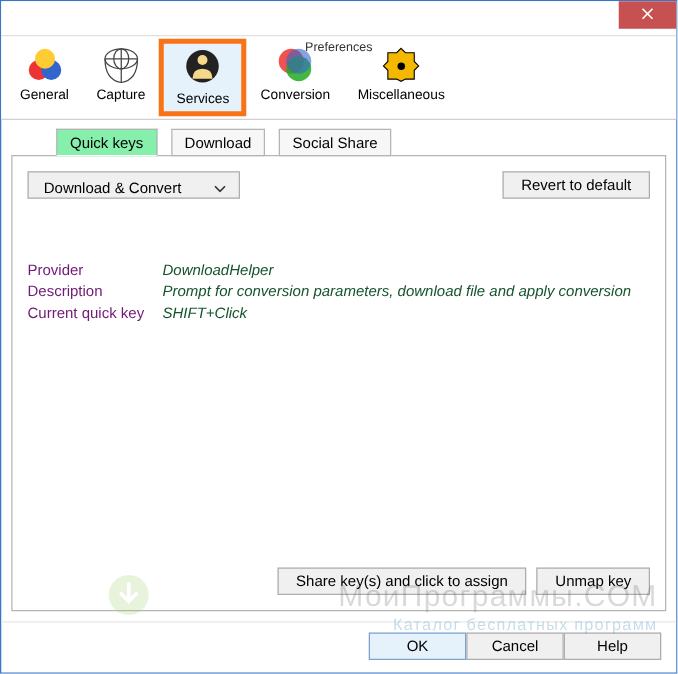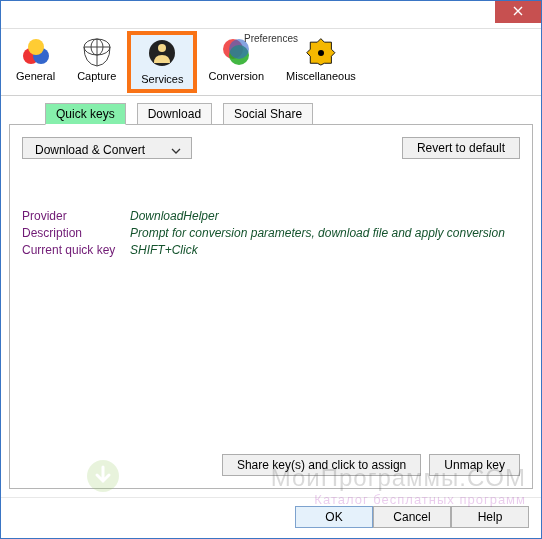--- a/index.html
+++ b/index.html
@@ -38,21 +38,21 @@
 .detail-label { width: 108px; color: #701a75; }
 .detail-value { font-style: italic; color: #14532d; }
 
 .assignrow { display: flex; justify-content: flex-end; gap: 8px; margin-top: auto; margin-bottom: 4px; }
 
 .footer { padding: 8px 12px 10px; display: flex; justify-content: flex-end; gap: 0; border-top: 1px solid #e8e8e8; }
 .footer .btn { min-width: 78px; text-align: center; }
 
 .watermark { position: absolute; right: 16px; bottom: 32px; pointer-events: none; opacity: 0.22; text-align: right; }
 .watermark .l1 { font-size: 24px; color: #555; letter-spacing: 1px; }
-.watermark .l2 { font-size: 13px; color: #a21caf; letter-spacing: 1px; }
+.watermark .l2 { font-size: 13px; color: #0369a1; letter-spacing: 1px; }
 .wm-icon { position: absolute; left: 86px; bottom: 46px; width: 34px; height: 34px; opacity: 0.22; pointer-events: none; }
 </style>
 </head>
 <body>
 
 <div class="window">
 
   <div class="titlebar">
     <span class="title">Preferences</span>
     <div class="close-btn">

